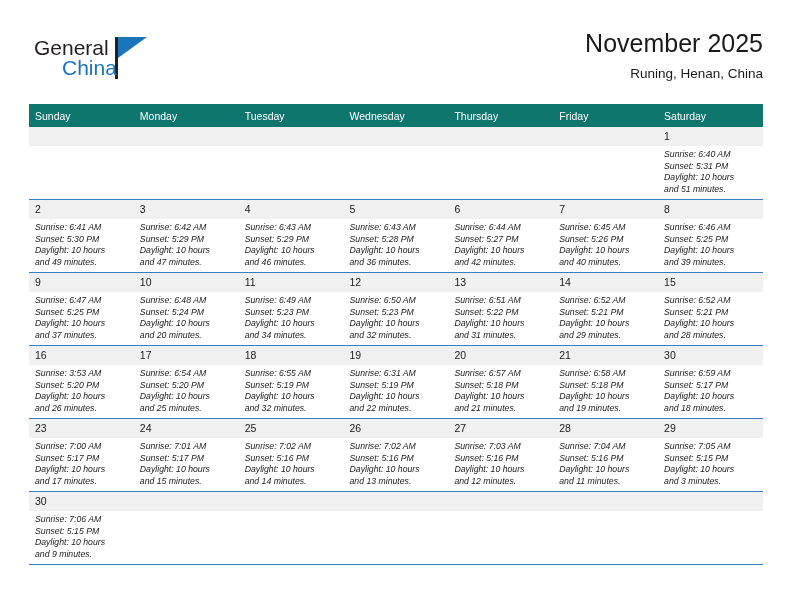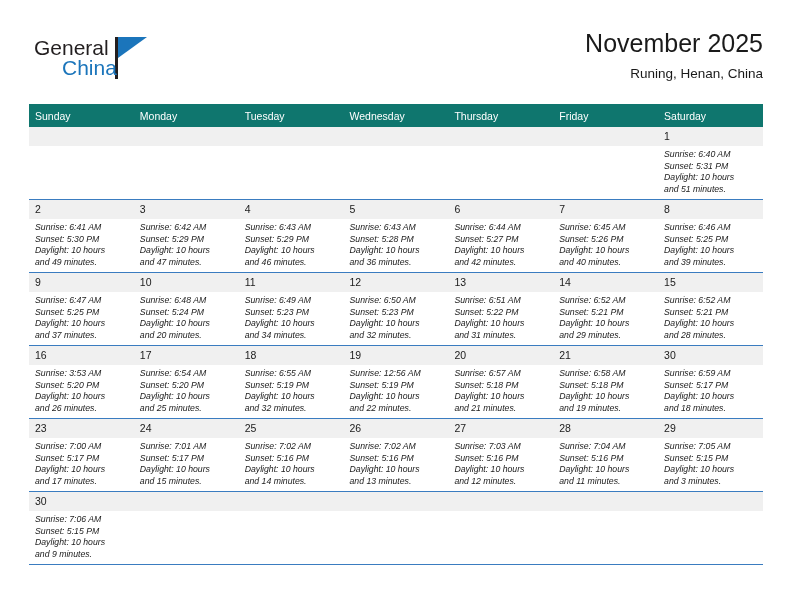--- a/index.html
+++ b/index.html
@@ -359,21 +359,21 @@
             <div class="info">
               <div>Sunrise: 6:55 AM</div>
               <div>Sunset: 5:19 PM</div>
               <div>Daylight: 10 hours</div>
               <div>and 32 minutes.</div>
             </div>
           </td>
           <td>
             <div class="daynum">19</div>
             <div class="info">
-              <div>Sunrise: 12:56 AM</div>
+              <div>Sunrise: 6:31 AM</div>
               <div>Sunset: 5:19 PM</div>
               <div>Daylight: 10 hours</div>
               <div>and 22 minutes.</div>
             </div>
           </td>
           <td>
             <div class="daynum">20</div>
             <div class="info">
               <div>Sunrise: 6:57 AM</div>
               <div>Sunset: 5:18 PM</div>

